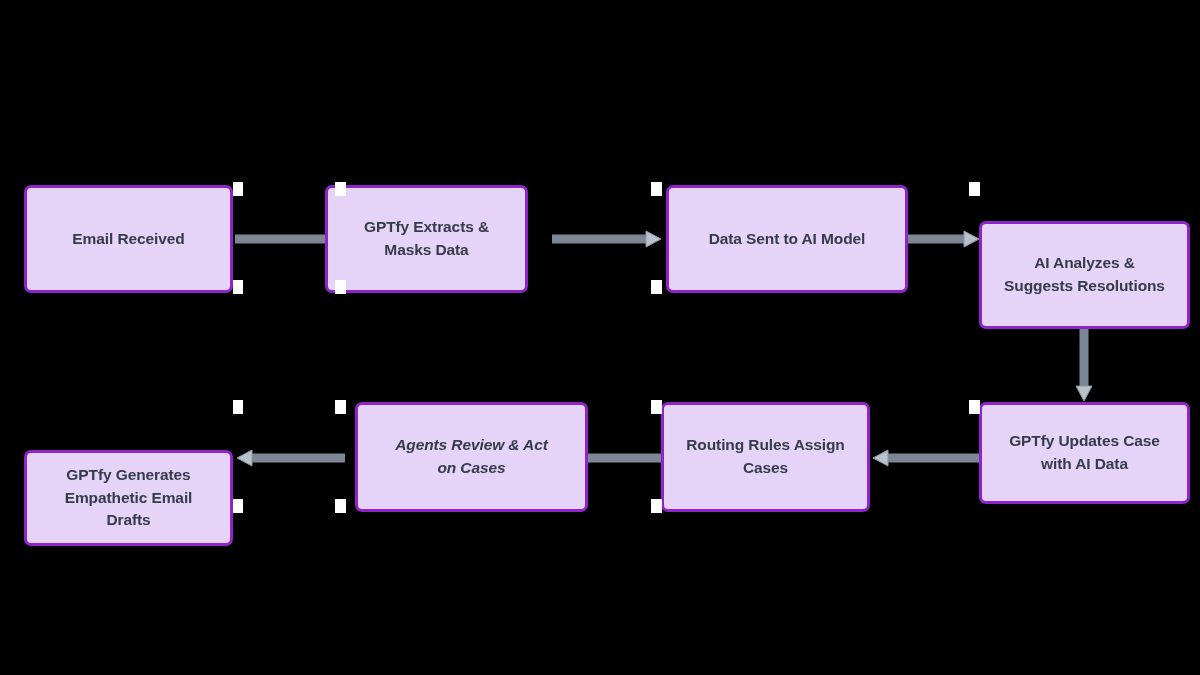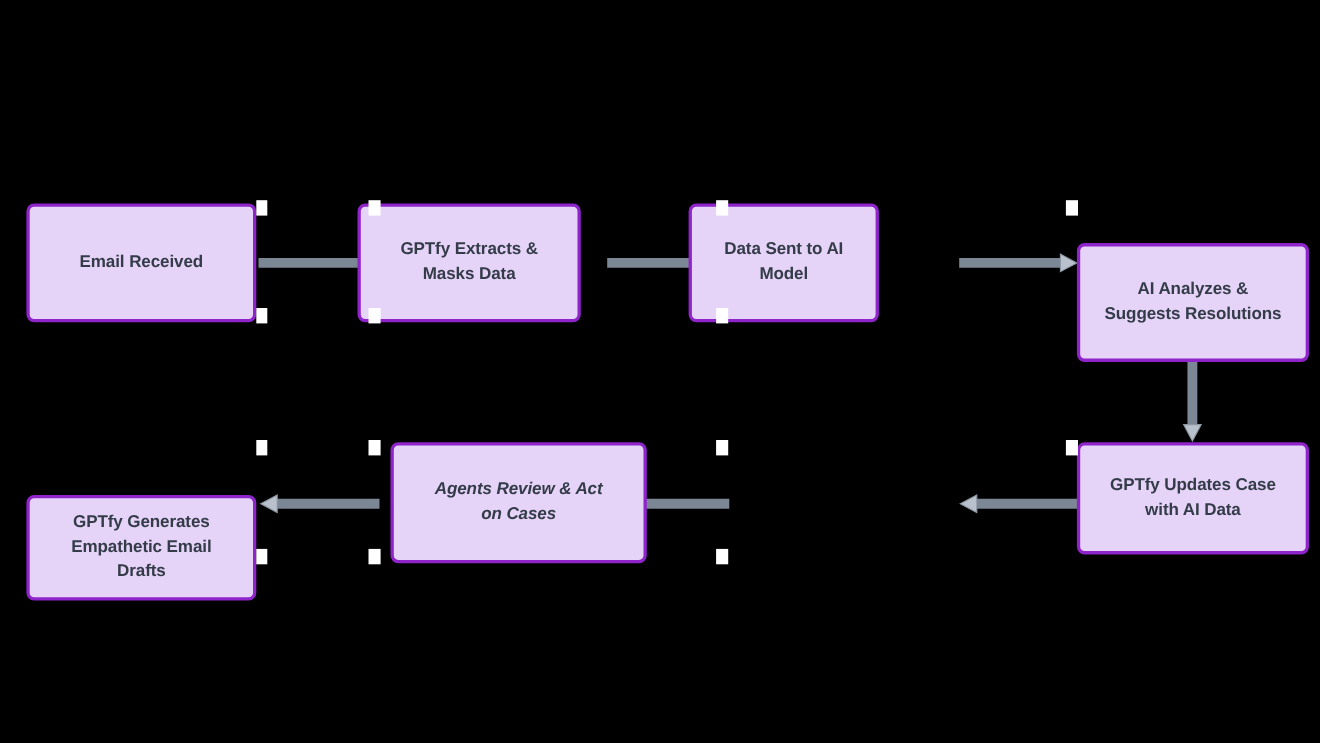--- a/index.html
+++ b/index.html
@@ -34,21 +34,21 @@
     font-weight: bold;
     line-height: 1.48;
     letter-spacing: -0.1px;
     padding: 4px 10px;
   }
   .node .label { display: block; white-space: pre-line; }
 
   
   #n1 { left: 24px;  top: 185px; width: 209px; height: 108px; }
   #n2 { left: 325px; top: 185px; width: 203px; height: 108px; }
-  #n3 { left: 626px; top: 185px; width: 173px; height: 108px; text-align: center; }
+  #n3 { left: 666px; top: 185px; width: 242px; height: 108px; text-align: center; }
   #n4 { left: 979px; top: 185px; width: 211px; height: 108px; margin-top: 36px; }
   
   #n5 { left: 24px;  top: 402px; width: 209px; height: 96px; margin-top: 48px; }
   #n6 { left: 355px; top: 402px; width: 233px; height: 110px; font-style: italic; }
   #n7 { left: 661px; top: 402px; width: 209px; height: 110px; }
   #n8 { left: 979px; top: 402px; width: 211px; height: 102px; }
 
   
   .edge { position: absolute; }
   .edge svg { display: block; overflow: visible; }
@@ -136,20 +136,24 @@
     <span class="label">GPTfy Generates
 Empathetic Email
 Drafts</span>
   </div>
 
   <div class="node" id="n6">
     <span class="label">Agents Review &amp; Act
 on Cases</span>
   </div>
 
+  <div class="node" id="n7">
+    <span class="label">Routing Rules Assign
+Cases</span>
+  </div>
 
   <div class="node" id="n8">
     <span class="label">GPTfy Updates Case
 with AI Data</span>
   </div>
 
   <div class="artifact" style="left:233px; top:182px; width:10px; height:14px;"></div>
   <div class="artifact" style="left:233px; top:280px; width:10px; height:14px;"></div>
   <div class="artifact" style="left:335px; top:182px; width:11px; height:14px;"></div>
   <div class="artifact" style="left:335px; top:280px; width:11px; height:14px;"></div>

